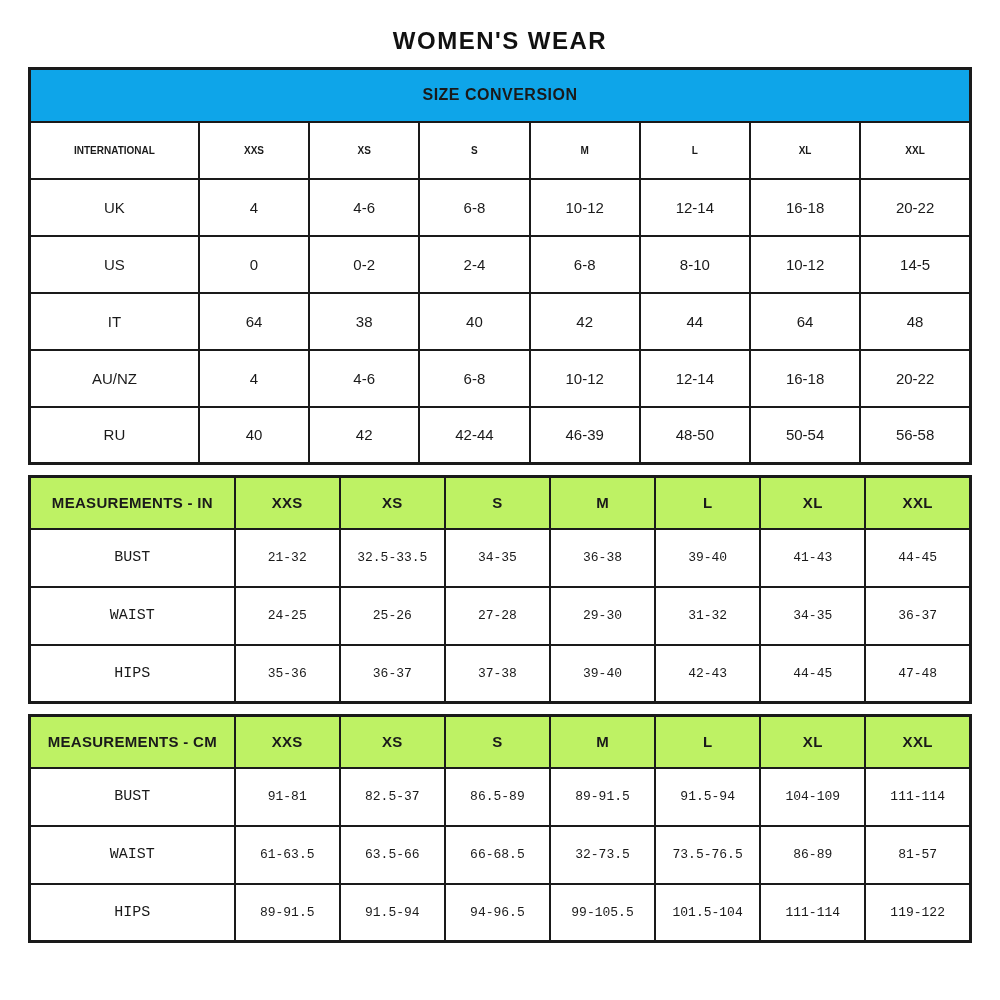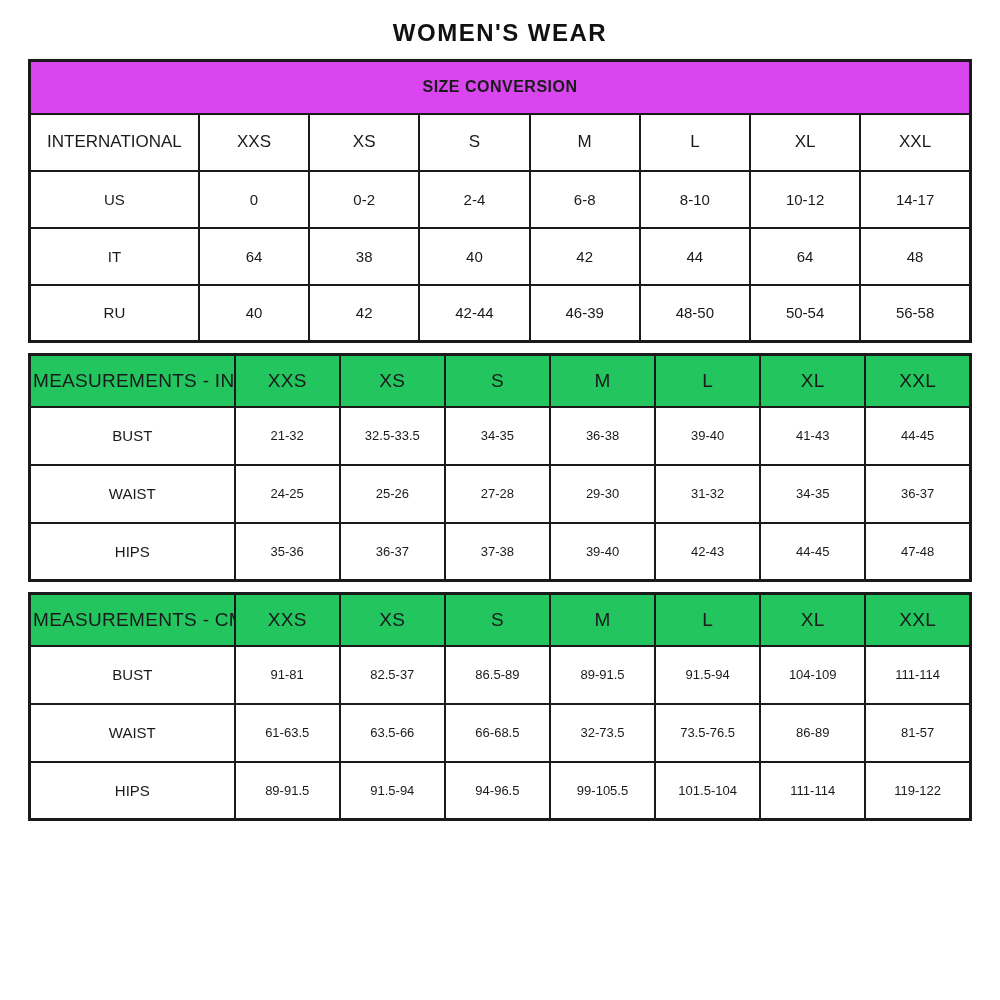--- a/index.html
+++ b/index.html
@@ -3,21 +3,21 @@
 <meta charset="utf-8">
 <style>
   * { box-sizing: border-box; }
   html, body { margin: 0; padding: 0; }
   body {
     width: 1000px; height: 1000px;
     background: #ffffff;
     font-family: "Liberation Sans", sans-serif;
     color: #1a1a1a;
   }
-  .page { padding: 4px 28px; border-radius: 31px; }
+  .page { padding: 12px 28px; border-radius: 31px; }
   .title {
     margin: 0 0 14px 0;
     padding-top: 17px;
     text-align: center;
     font-size: 24px;
     line-height: 1;
     font-weight: 700;
     letter-spacing: 1.5px;
     color: #111111;
   }
@@ -32,40 +32,40 @@
     border: 2px solid #1a1a1a;
     text-align: center;
     vertical-align: middle;
     padding: 0 2px;
     overflow: hidden;
     white-space: nowrap;
   }
   
   .conv .banner-row { height: 53px; }
   .conv .banner {
-    background: #d946ef;
+    background: #0ea5e9;
     font-size: 16px;
     font-weight: 700;
     letter-spacing: .5px;
   }
   .conv .col-row { height: 57px; }
-  .conv .col-row th { font-weight: 400; font-size: 17px; }
+  .conv .col-row th { font-weight: 700; font-size: 10px; }
   .conv tbody tr { height: 57px; }
   .conv tbody td { font-size: 15px; }
   
   .meas .head-row { height: 52px; }
   .meas .head-row th {
-    background: #22c55e;
-    font-weight: 400;
-    font-size: 19px;
+    background: #bef264;
+    font-weight: 700;
+    font-size: 15px;
     letter-spacing: .3px;
   }
   .meas tbody tr { height: 58px; }
   .meas tbody .rowlabel { font-size: 15px; font-weight: 400; }
-  .meas tbody td { font-size: 13px; }
+  .meas tbody td { font-size: 13px; font-family: Liberation Mono, monospace; }
 </style>
 </head>
 <body>
 
 <div class="page">
 
   <h1 class="title">WOMEN'S WEAR</h1>
 
   <table class="conv">
     <colgroup>
@@ -88,38 +88,58 @@
         <th>XS</th>
         <th>S</th>
         <th>M</th>
         <th>L</th>
         <th>XL</th>
         <th>XXL</th>
       </tr>
     </thead>
     <tbody>
       <tr>
+        <td class="rowlabel">UK</td>
+        <td>4</td>
+        <td>4-6</td>
+        <td>6-8</td>
+        <td>10-12</td>
+        <td>12-14</td>
+        <td>16-18</td>
+        <td>20-22</td>
+      </tr>
+      <tr>
         <td class="rowlabel">US</td>
         <td>0</td>
         <td>0-2</td>
         <td>2-4</td>
         <td>6-8</td>
         <td>8-10</td>
         <td>10-12</td>
-        <td>14-17</td>
+        <td>14-5</td>
       </tr>
       <tr>
         <td class="rowlabel">IT</td>
         <td>64</td>
         <td>38</td>
         <td>40</td>
         <td>42</td>
         <td>44</td>
         <td>64</td>
         <td>48</td>
+      </tr>
+      <tr>
+        <td class="rowlabel">AU/NZ</td>
+        <td>4</td>
+        <td>4-6</td>
+        <td>6-8</td>
+        <td>10-12</td>
+        <td>12-14</td>
+        <td>16-18</td>
+        <td>20-22</td>
       </tr>
       <tr>
         <td class="rowlabel">RU</td>
         <td>40</td>
         <td>42</td>
         <td>42-44</td>
         <td>46-39</td>
         <td>48-50</td>
         <td>50-54</td>
         <td>56-58</td>

